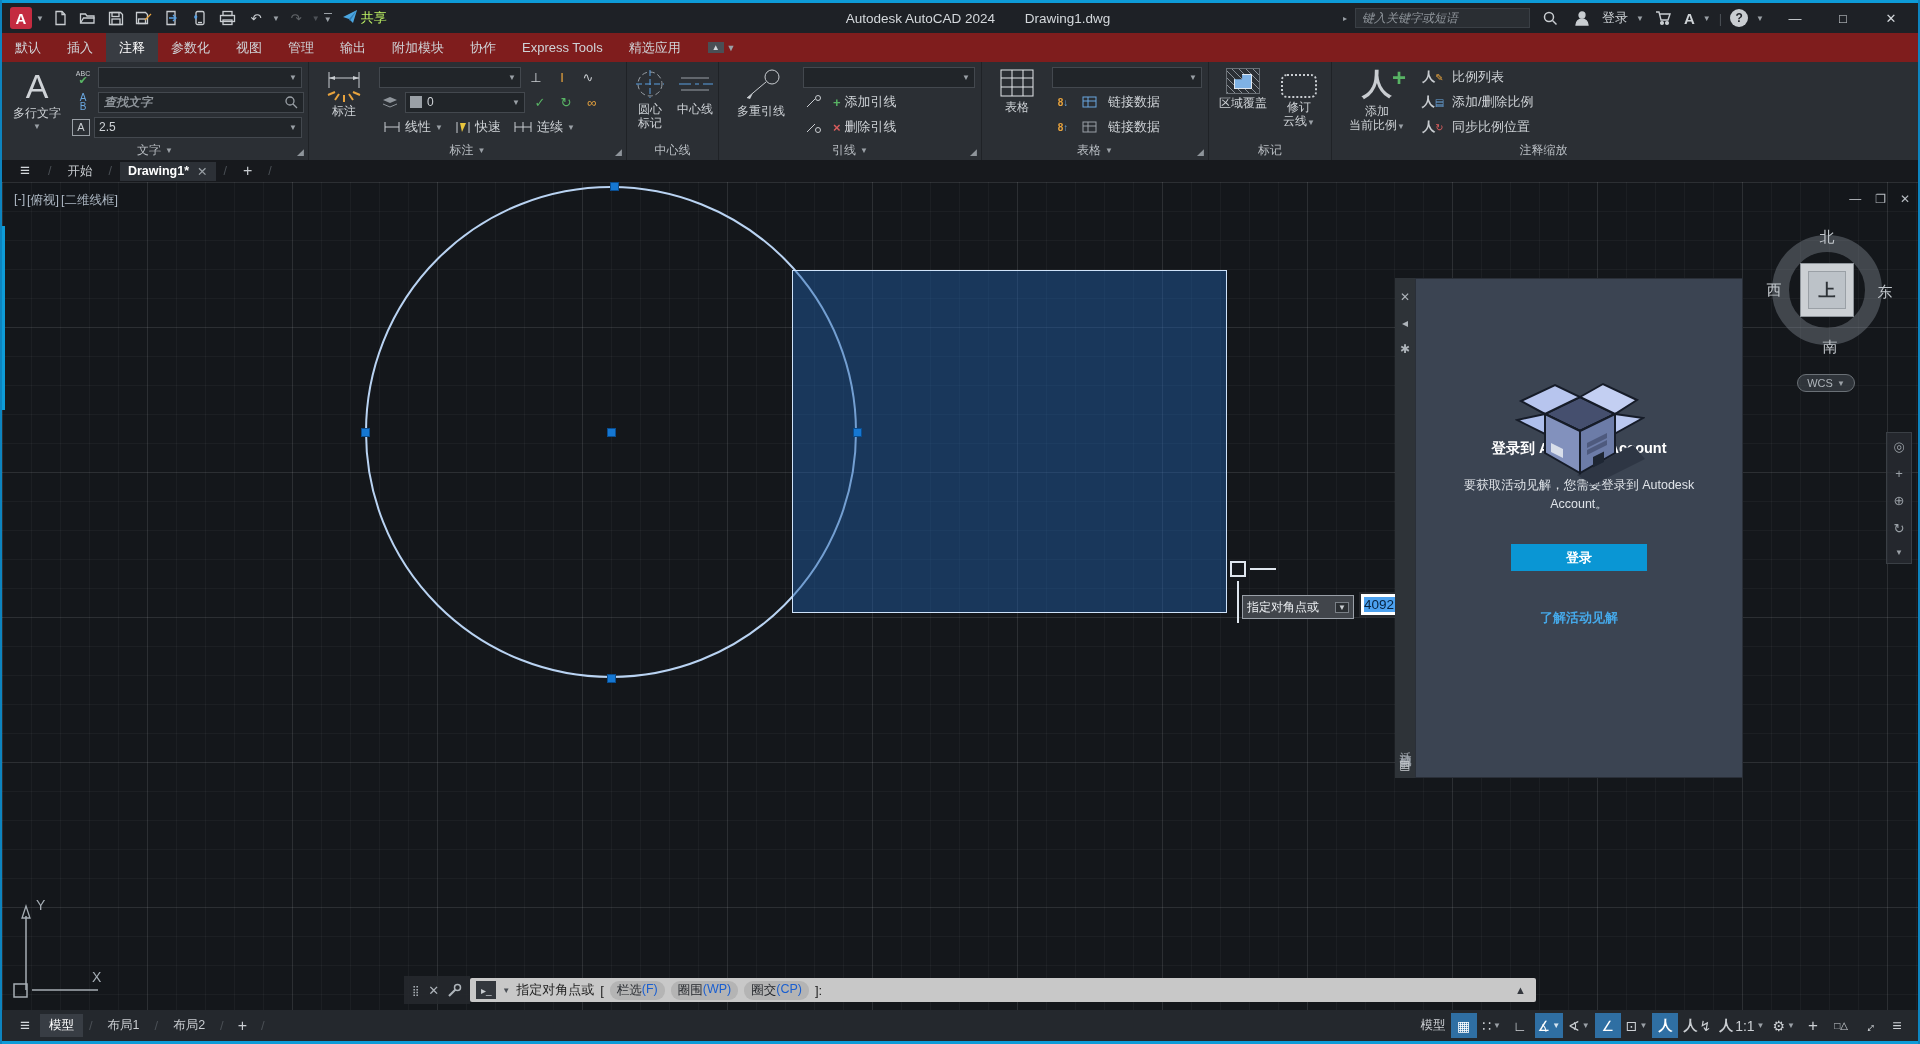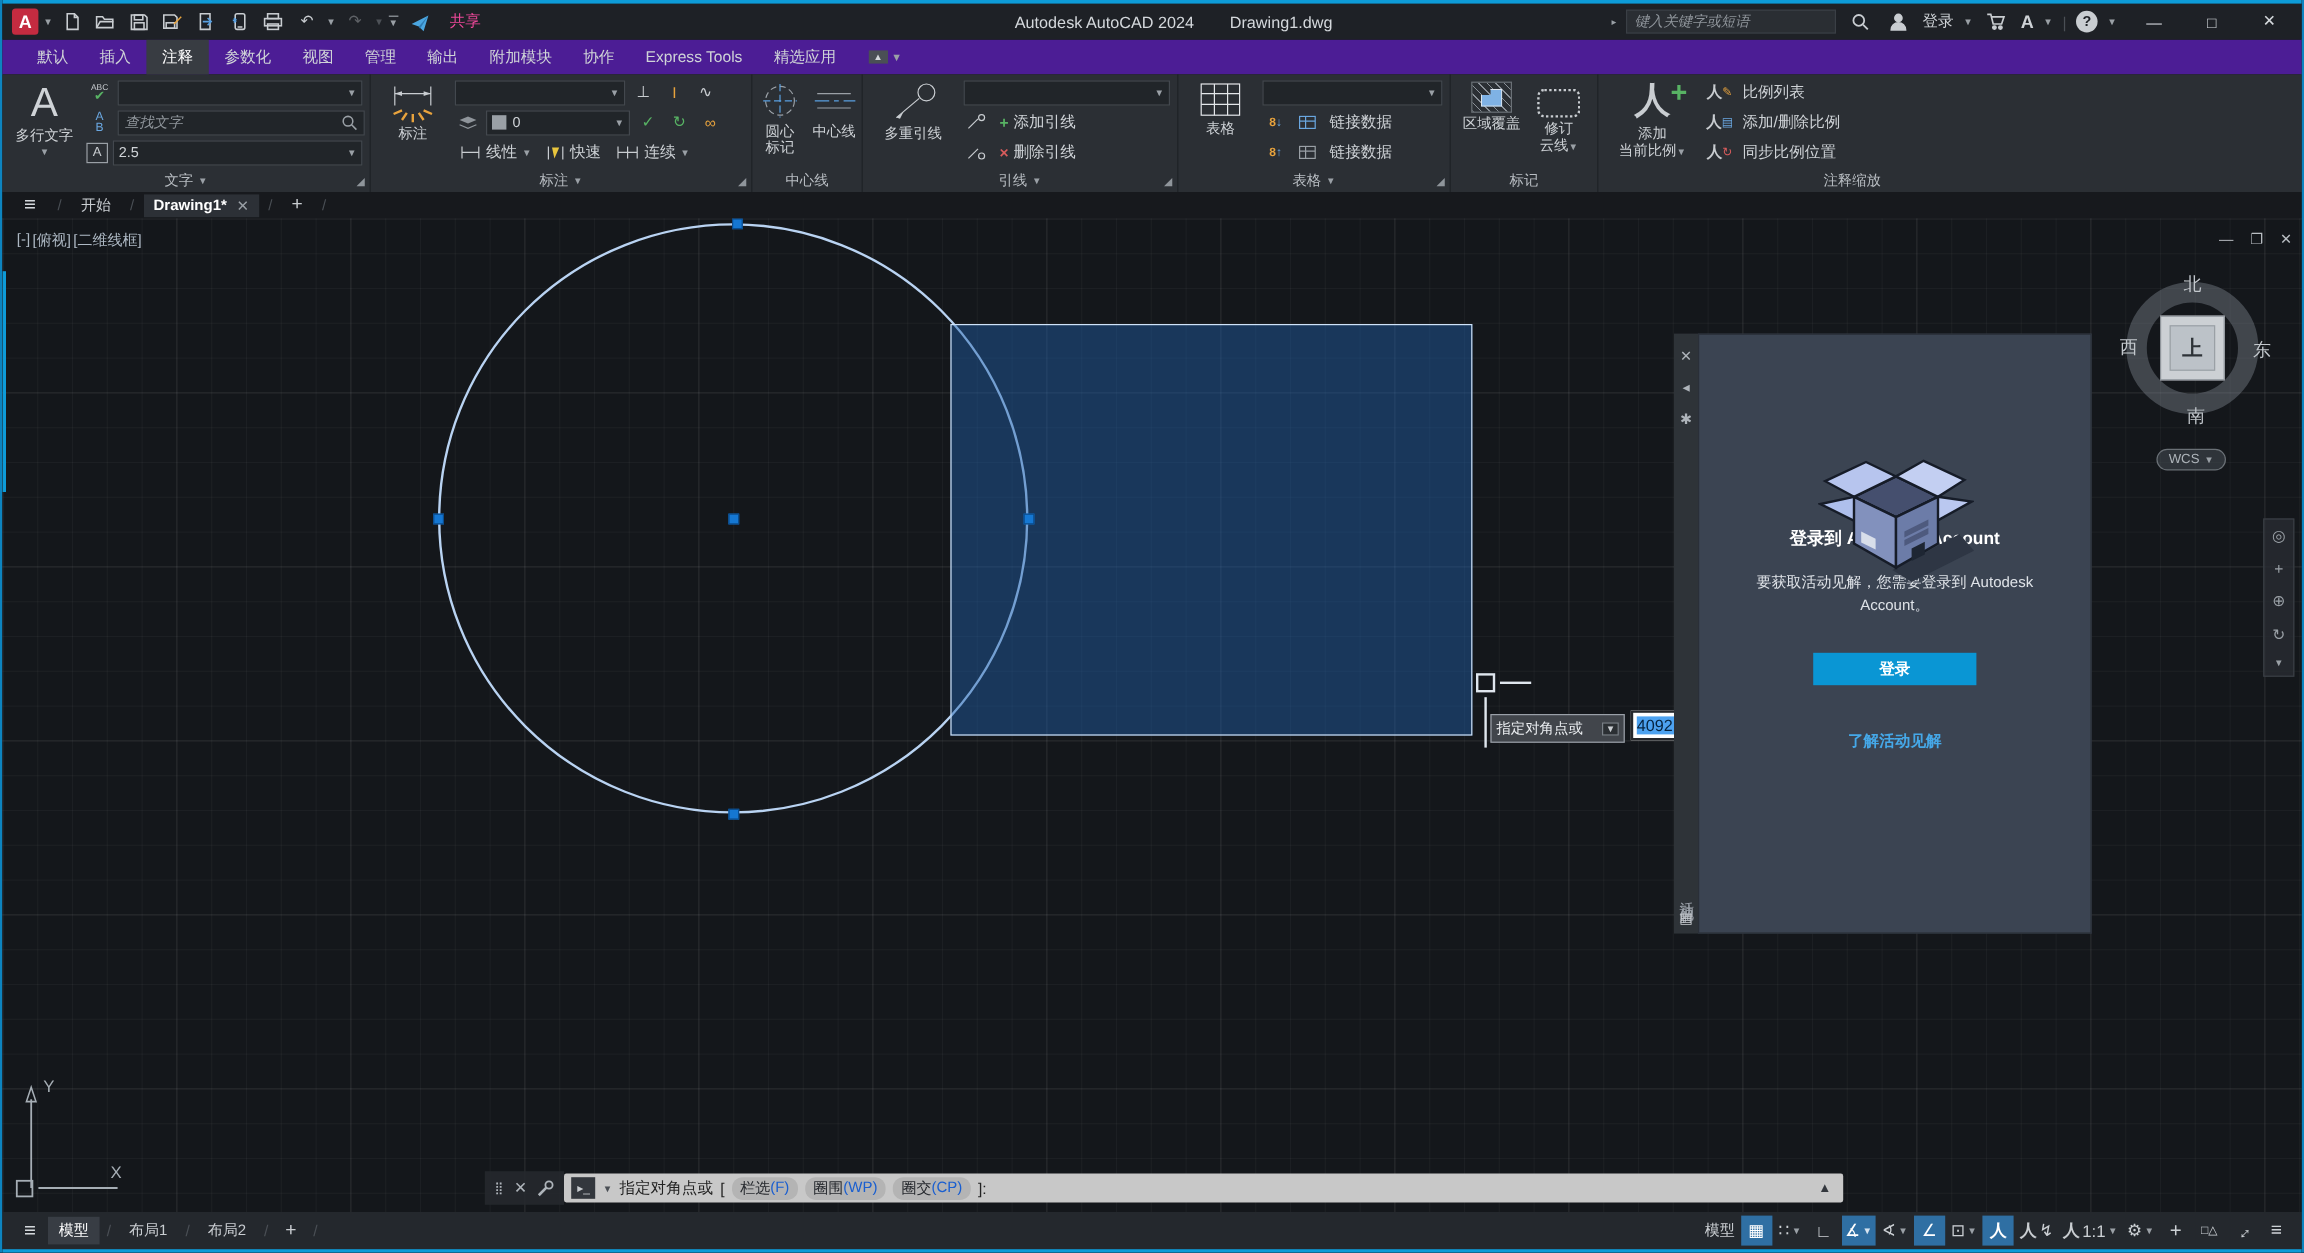--- a/index.html
+++ b/index.html
@@ -9,30 +9,30 @@
   .abs { position:absolute; }
 
   
   #titlebar { height:33px; background:#1e2126; border-top:3px solid #0d9bd8; display:flex; align-items:center; position:relative; }
   .qat { display:flex; align-items:center; gap:4px; padding-left:8px; }
   .applogo { width:22px; height:22px; background:#c42b40; border-radius:3px; color:#fff; font-weight:bold; font-size:15px; display:flex; align-items:center; justify-content:center; }
   .qbtn { width:24px; height:24px; display:flex; align-items:center; justify-content:center; color:#c9cdd1; }
   .qbtn svg { stroke:#c9cdd1; fill:none; stroke-width:1.3; }
   .carrot { color:#9aa0a6; font-size:8px; }
   .dim { opacity:.38; }
-  .share { display:flex; align-items:flex-end; gap:16px; color:#ec4899; margin-left:6px; }
+  .share { display:flex; align-items:flex-start; gap:2px; color:#bef264; margin-left:6px; }
   #win-title { position:absolute; left:0; right:0; text-align:center; color:#d4d8dc; font-size:13.5px; pointer-events:none;padding-left:36px; }
   #win-title .doc { margin-left:26px; }
   .tright { margin-left:auto; display:flex; align-items:center; gap:8px; padding-right:10px; }
   .searchbox { width:175px; height:20px; background:#2a2e33; border:1px solid #3a3f45; color:#7dd3fc; font-style:italic; font-size:12px; padding:0 6px; }
   .searchbox::placeholder { color:#8f959b; }
   .winbtn { width:34px; height:26px; display:flex; align-items:center; justify-content:center; color:#d4d8dc; font-size:13px; margin-left:6px; }
 
   
-  #ribbontabs { height:29px; background:#4c1d95; display:flex; align-items:stretch; padding-left:16px; }
+  #ribbontabs { height:29px; background:#7f1d1d; display:flex; align-items:stretch; }
   .rtab { padding:0 13px; display:flex; align-items:center; color:#cfd3d7; font-size:13px; }
   .rtab.active { background:#383c42; color:#fff; }
   .ribbon-min { display:flex; align-items:center; gap:3px; margin-left:14px; color:#9aa0a6; font-size:9px; }
   .ribbon-min .sq { background:#4a4f55; color:#d4d8dc; padding:1px 4px; font-size:8px; }
 
   
   #ribbon { height:98px; background:#2b2f34; display:flex; }
   .panel { display:flex; flex-direction:column; border-right:1px solid #1f2226; }
   .pbody { flex:1; display:flex; padding:4px 6px 2px 6px; gap:6px; }
   .plabel { height:20px; display:flex; align-items:center; justify-content:center; color:#b9bec3; font-size:12px; gap:4px; position:relative; }
@@ -276,21 +276,21 @@
                   <span style="font-size:7px;">ABC</span>
                   <span class="g" style="font-size:11px;">✔</span>
                 </span>
               </span>
             <div class="combo" style="flex:1;">
                 <span class="cdd">▼</span>
               </div>
           </div>
           <div class="row">
             <span class="mini b" style="font-size:10px; line-height:9px;">A<br>B</span>
-            <input class="tinput" style="flex: 1 1 0%;" placeholder="查找文字">
+            <input class="tinput" style="flex: 1 1 0%; font-weight: bold;" placeholder="查找文字">
             <span class="mini" style="margin-left:-28px;">
                 <svg width="14" height="14">
                   <circle cx="6" cy="6" r="4" stroke="#9aa0a6" fill="none" stroke-width="1.3"></circle>
                   <path d="M9 9 l4 4" stroke="#9aa0a6" stroke-width="1.3"></path>
                 </svg>
               </span>
           </div>
           <div class="row">
             <span class="mini" style="border:1px solid #9aa0a6; font-size:11px; width:18px; height:17px;">A</span>
             <div class="combo" style="flex:1;">

